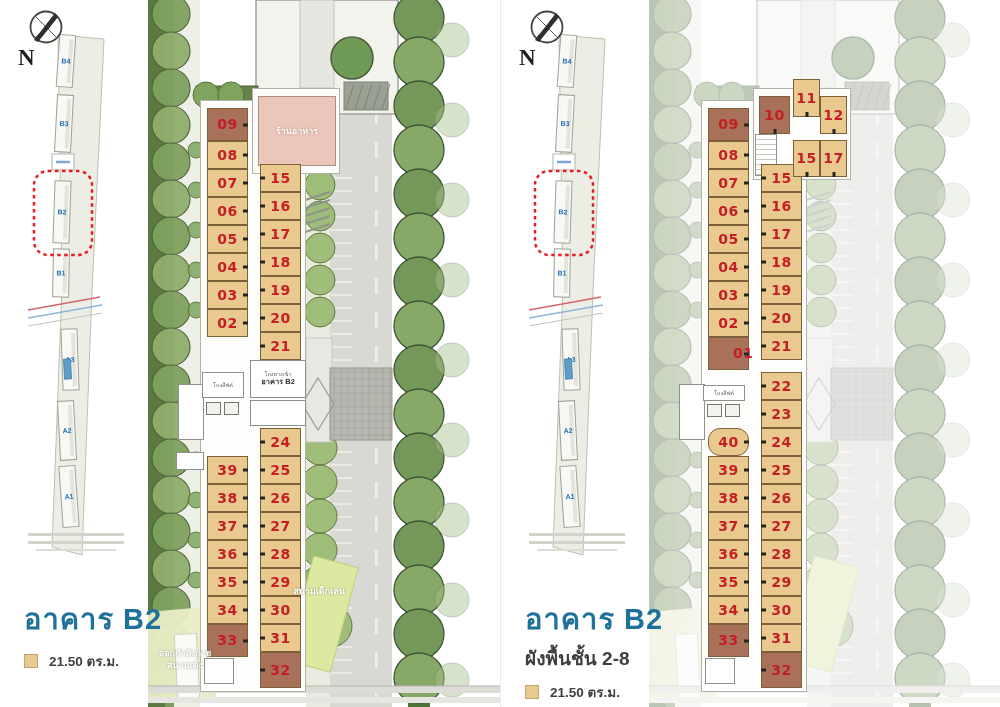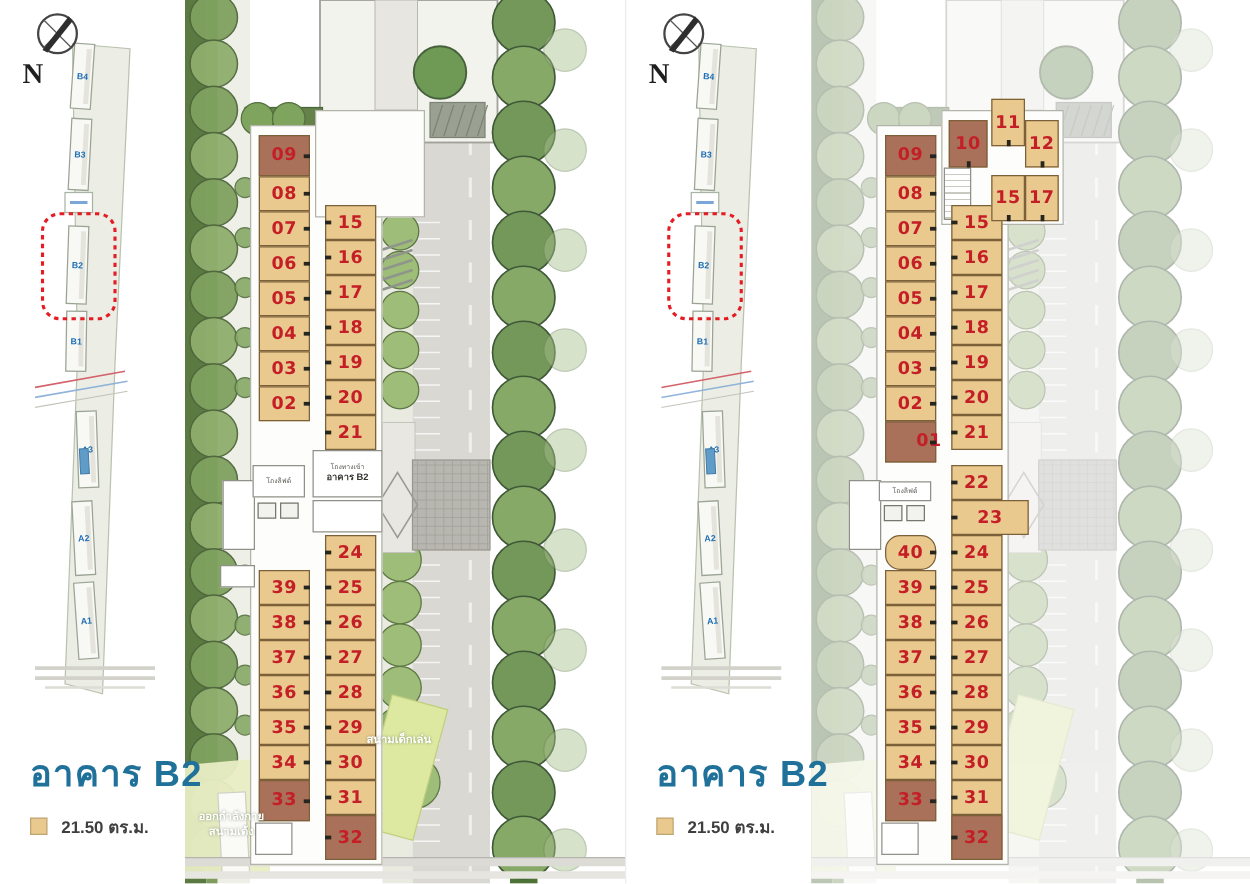--- a/index.html
+++ b/index.html
@@ -256,20 +256,23 @@
         <g>
           <rect x="148" y="686" width="352" height="7" fill="#dcdbd5"></rect>
           <rect x="148" y="697" width="352" height="6" fill="#e6e5df"></rect>
           <line x1="148" y1="686" x2="500" y2="686" stroke="#b5b4ae"></line>
         </g>
       </svg>
 
     <div class="plan">
       <div class="slab" style="left:200px;top:100px;width:106px;height:592px"></div>
       <div class="slab" style="left:252px;top:88px;width:88px;height:86px"></div>
+      <div class="room pink" style="left:258px;top:96px;width:78px;height:70px">
+        <span class="wlabel">ร้านอาหาร</span>
+      </div>
       <div class="room" style="left:178px;top:384px;width:26px;height:56px"></div>
       <div class="room" style="left:202px;top:372px;width:42px;height:26px">
         <span class="tlabel">โถงลิฟต์</span>
       </div>
       <div class="room" style="left:250px;top:360px;width:56px;height:38px">
         <span class="tlabel">โถงทางเข้า</span>
         <span class="tlabel strong">อาคาร B2</span>
       </div>
       <div class="room" style="left:250px;top:400px;width:56px;height:26px"></div>
       <div class="lift" style="left:206px;top:402px"></div>
@@ -633,21 +636,21 @@
           <div class="unit uL" style="left: 207px; top: 309px; width: 41px; height: 28px; line-height: 26px;">02</div>
           <div class="unit brown uL" style="left: 207px; top: 337px; width: 41px; height: 33px; line-height: 31px; padding-left: 24px;">01</div>
           <div class="unit uR" style="left: 260px; top: 164px; width: 41px; height: 28px; line-height: 26px;">15</div>
           <div class="unit uR" style="left: 260px; top: 192px; width: 41px; height: 28px; line-height: 26px;">16</div>
           <div class="unit uR" style="left: 260px; top: 220px; width: 41px; height: 28px; line-height: 26px;">17</div>
           <div class="unit uR" style="left: 260px; top: 248px; width: 41px; height: 28px; line-height: 26px;">18</div>
           <div class="unit uR" style="left: 260px; top: 276px; width: 41px; height: 28px; line-height: 26px;">19</div>
           <div class="unit uR" style="left: 260px; top: 304px; width: 41px; height: 28px; line-height: 26px;">20</div>
           <div class="unit uR" style="left: 260px; top: 332px; width: 41px; height: 28px; line-height: 26px;">21</div>
           <div class="unit uR" style="left: 260px; top: 372px; width: 41px; height: 28px; line-height: 26px;">22</div>
-          <div class="unit uR" style="left: 260px; top: 400px; width: 62px; height: 28px; line-height: 26px;">23</div>
+          <div class="unit uR" style="left: 260px; top: 400px; width: 41px; height: 28px; line-height: 26px;">23</div>
           <div class="unit uL" style="left: 207px; top: 428px; width: 41px; height: 28px; line-height: 26px; border-radius: 12px;">40</div>
           <div class="unit uL" style="left: 207px; top: 456px; width: 41px; height: 28px; line-height: 26px;">39</div>
           <div class="unit uL" style="left: 207px; top: 484px; width: 41px; height: 28px; line-height: 26px;">38</div>
           <div class="unit uL" style="left: 207px; top: 512px; width: 41px; height: 28px; line-height: 26px;">37</div>
           <div class="unit uL" style="left: 207px; top: 540px; width: 41px; height: 28px; line-height: 26px;">36</div>
           <div class="unit uL" style="left: 207px; top: 568px; width: 41px; height: 28px; line-height: 26px;">35</div>
           <div class="unit uL" style="left: 207px; top: 596px; width: 41px; height: 28px; line-height: 26px;">34</div>
           <div class="unit brown uL" style="left: 207px; top: 624px; width: 41px; height: 33px; line-height: 31px;">33</div>
           <div class="unit uR" style="left: 260px; top: 428px; width: 41px; height: 28px; line-height: 26px;">24</div>
           <div class="unit uR" style="left: 260px; top: 456px; width: 41px; height: 28px; line-height: 26px;">25</div>
@@ -724,20 +727,21 @@
         <circle cx="34" cy="21" r="15.5" fill="none" stroke="#444" stroke-width="1.8"></circle>
         <line x1="23" y1="10" x2="45" y2="32" stroke="#555" stroke-width="1"></line>
         <line x1="23" y1="32" x2="45" y2="10" stroke="#555" stroke-width="1"></line>
         <polygon points="22,34 43,7 46,11 26,36" fill="#2e2e2e"></polygon>
       </svg>
       <div class="nletter">N</div>
     </div>
 
     <div class="titleblock">
       <div class="title">อาคาร B2</div>
+      <div class="subtitle">ผังพื้นชั้น 2-8</div>
       <div class="legend">
         <div class="legend-row">
           <span class="swatch" style="background-color: rgb(233, 201, 142);"></span>
           <span class="legend-label">21.50 ตร.ม.</span>
         </div>
 
       </div>
     </div>
   </section>
 </div>

